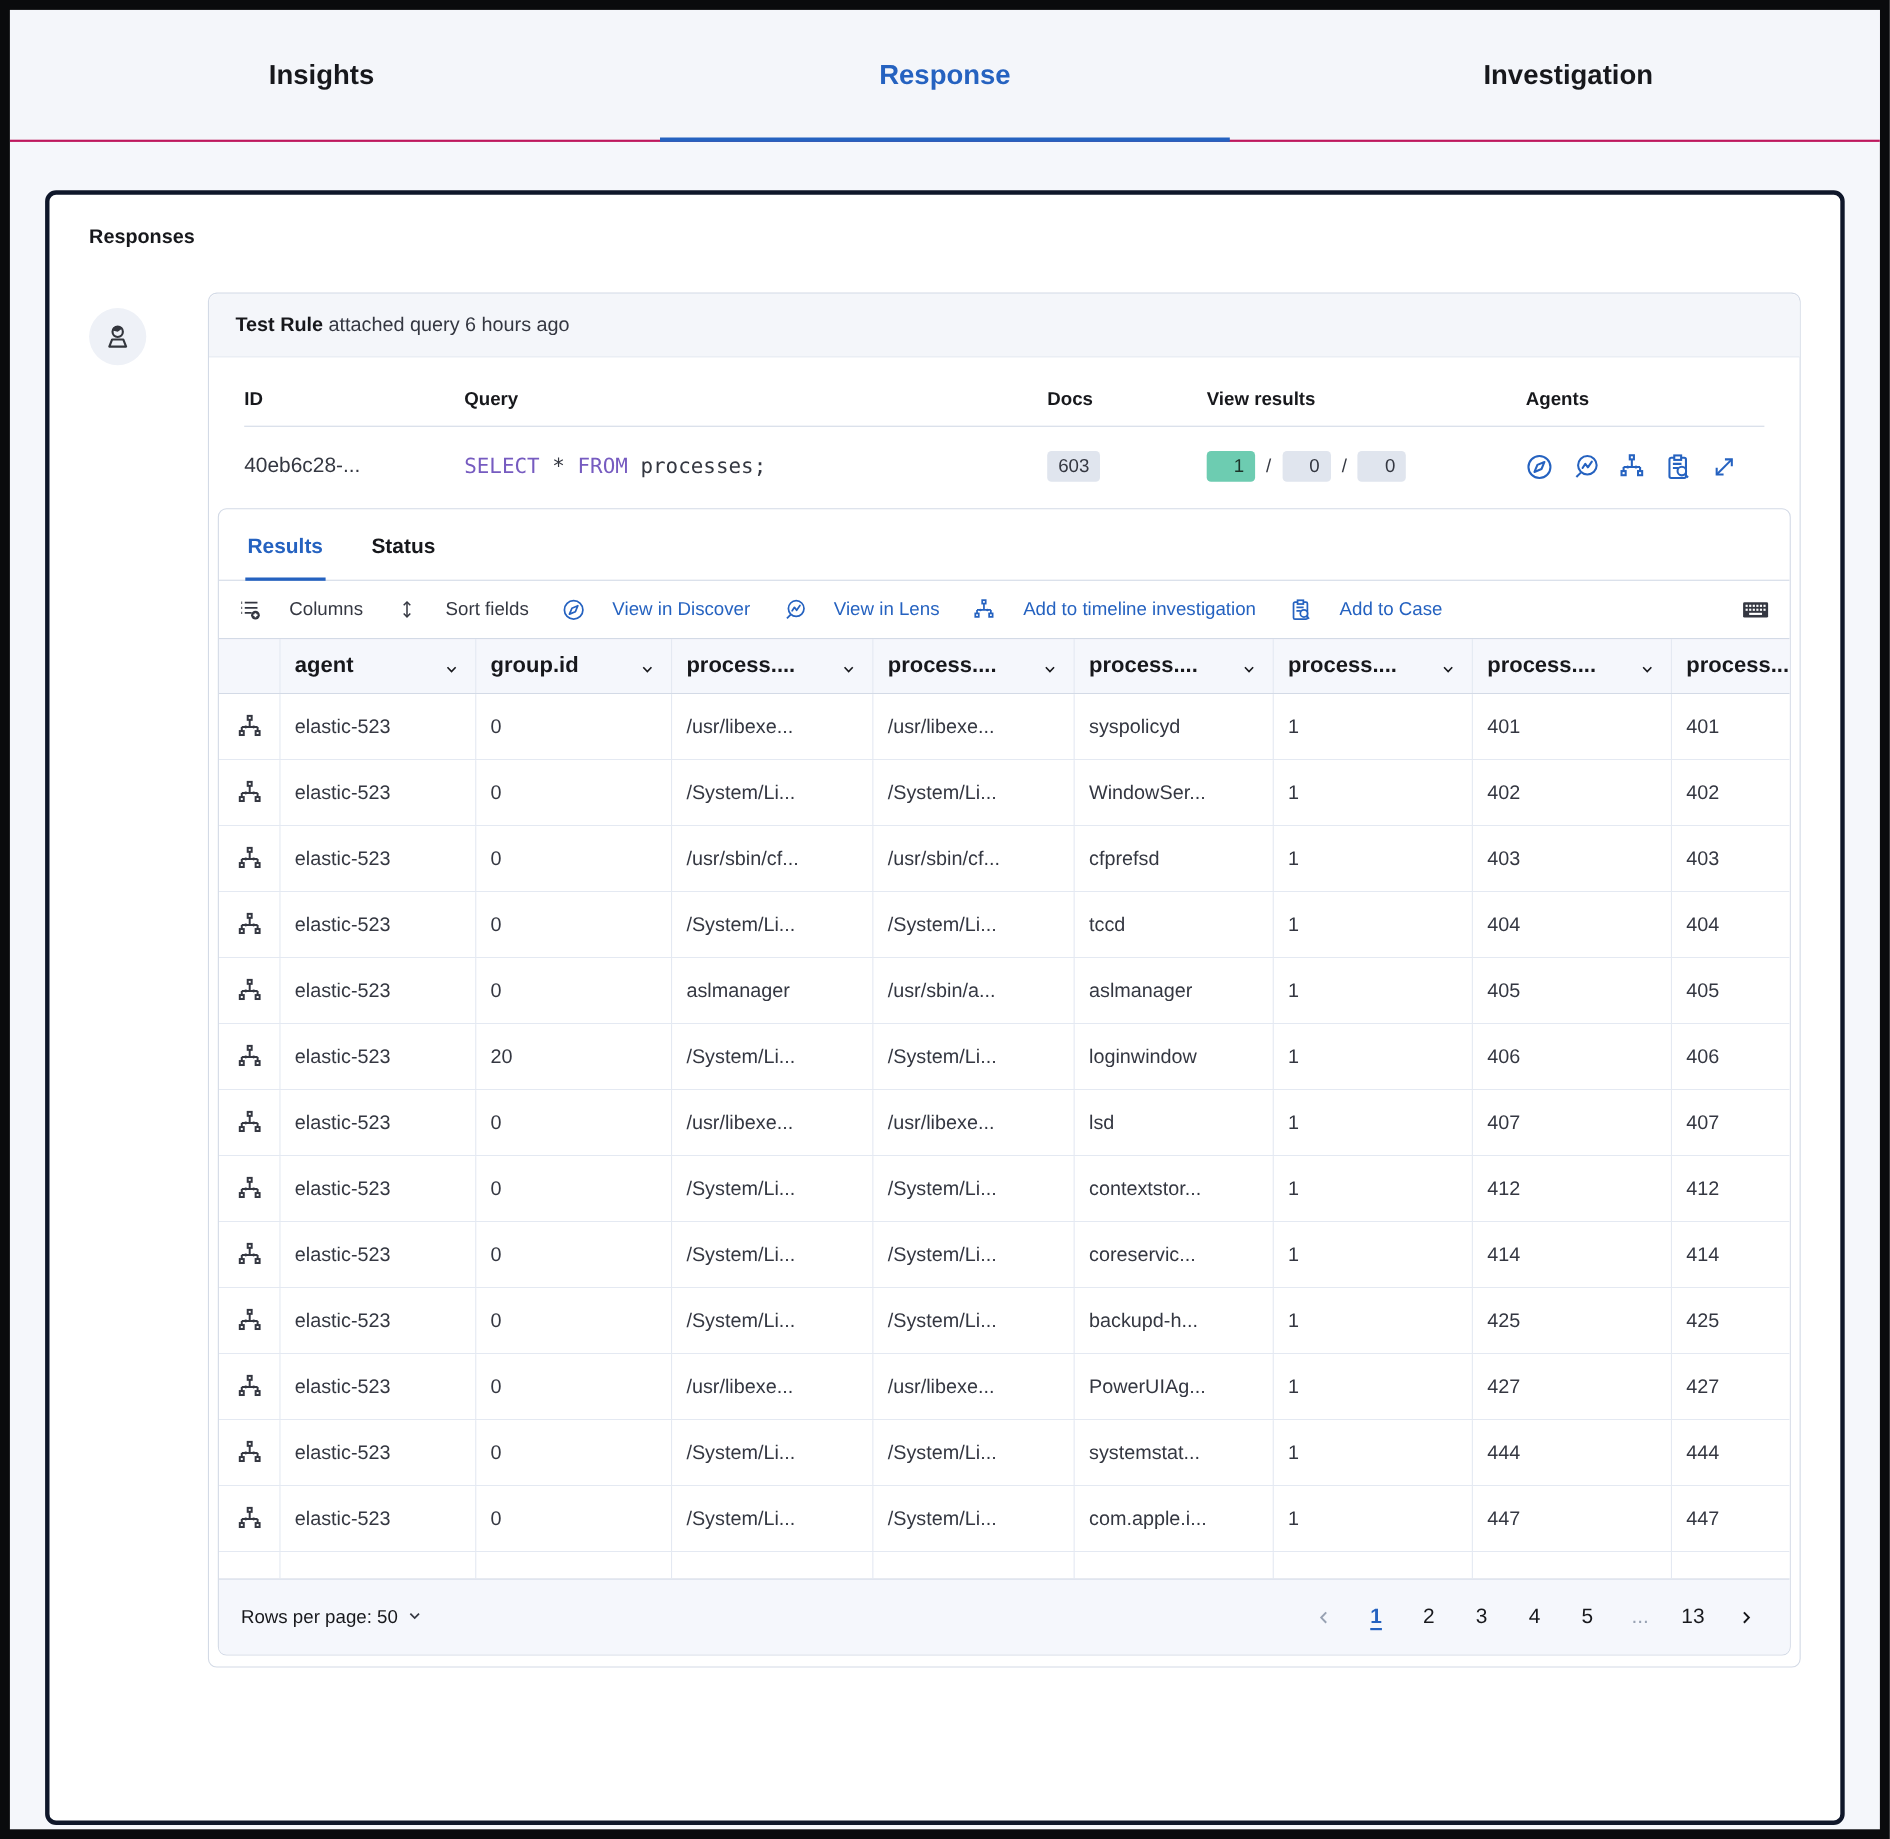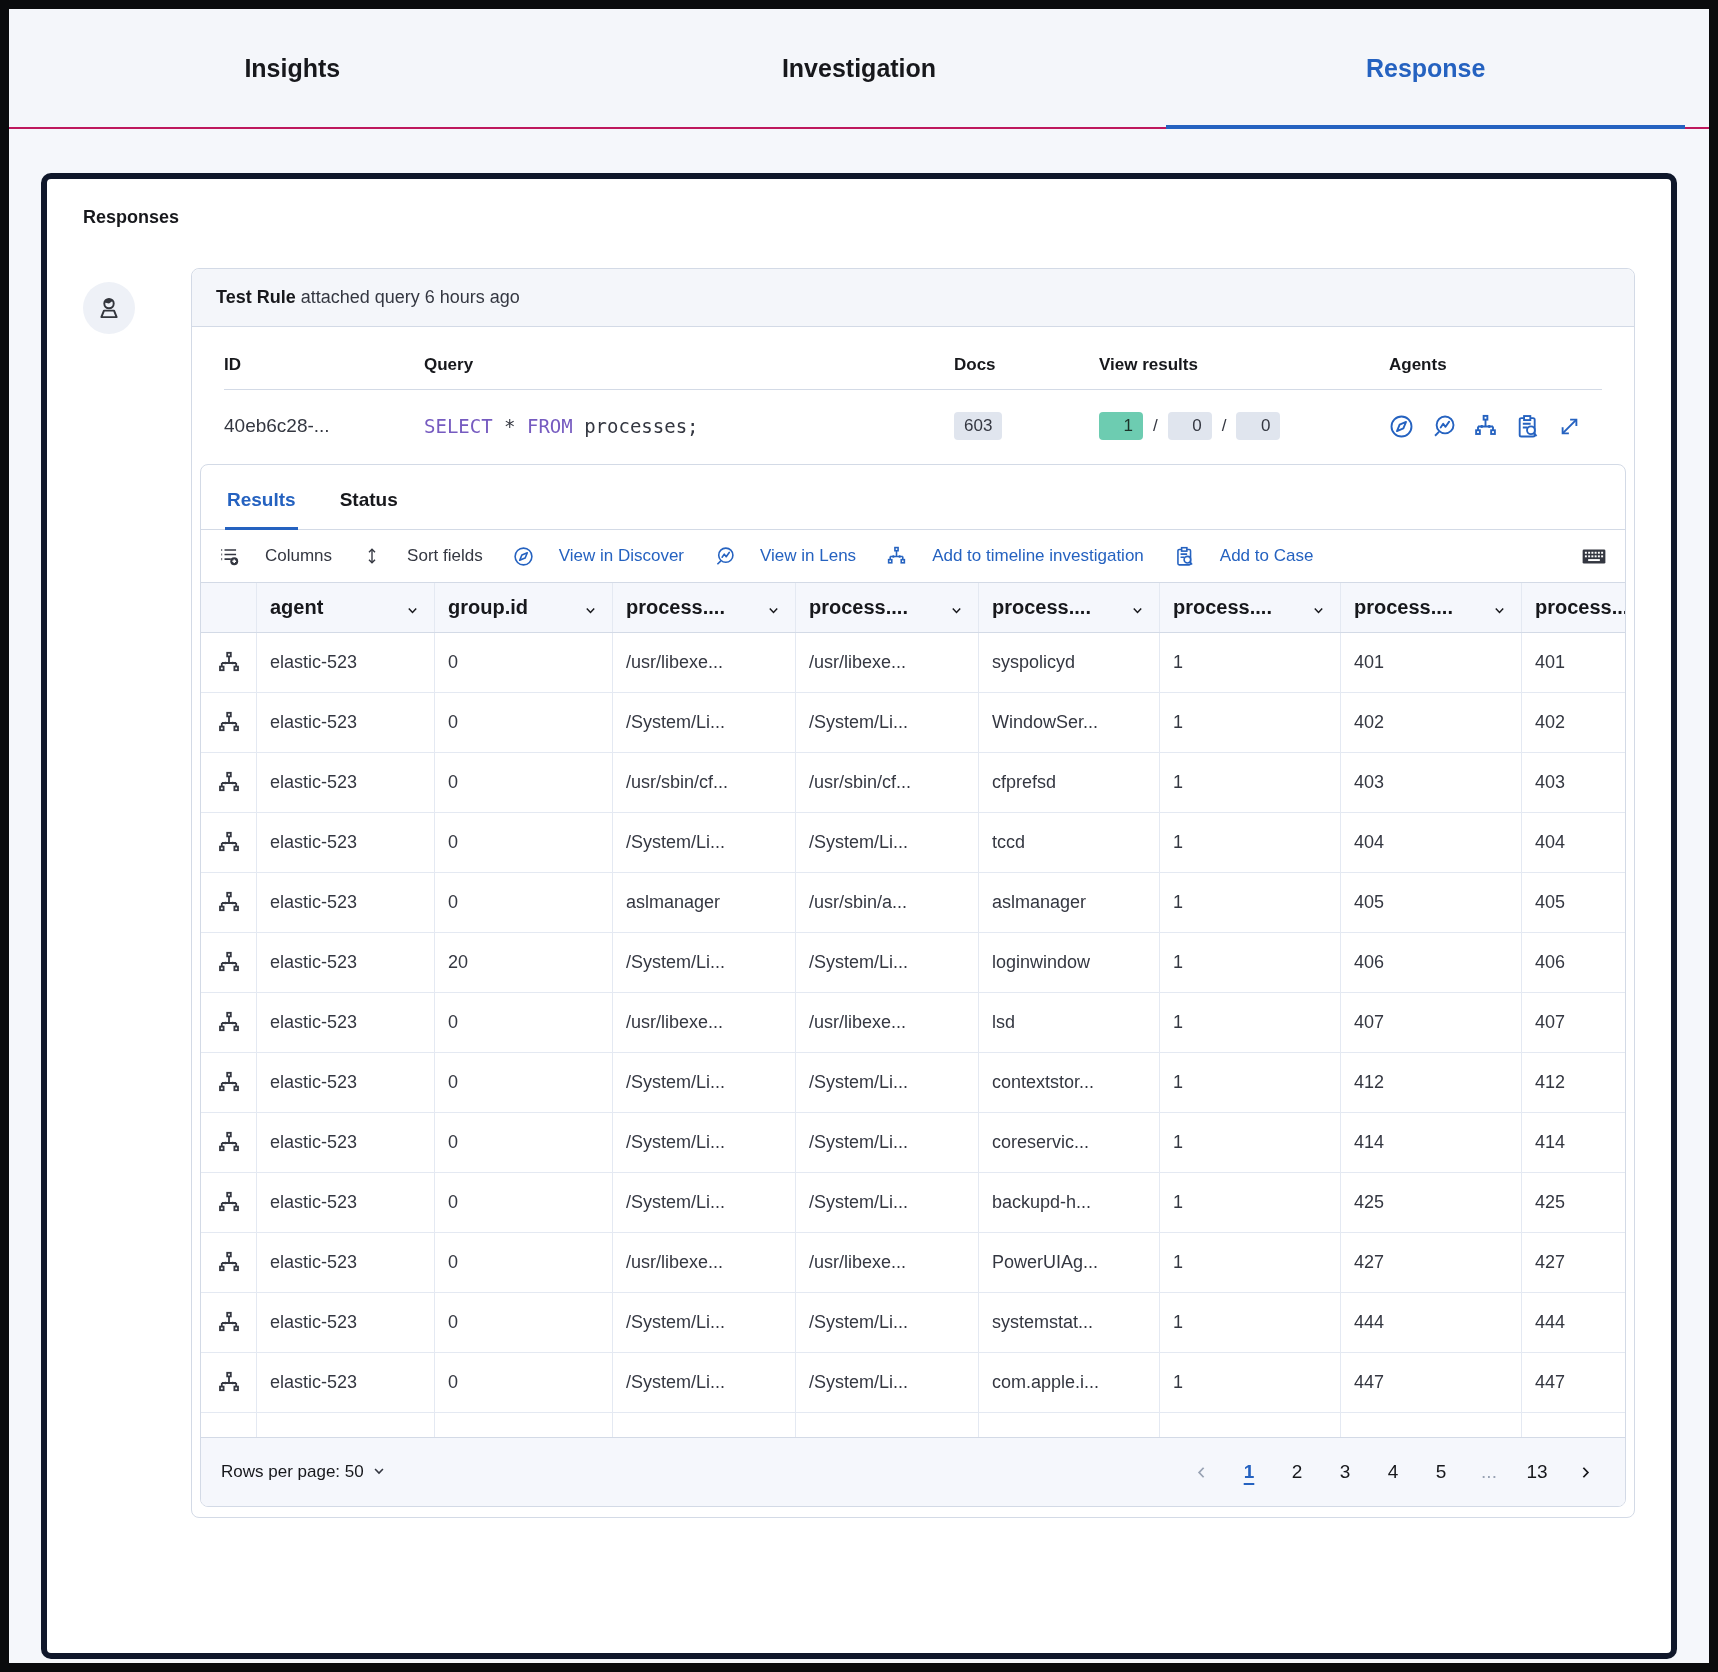--- a/index.html
+++ b/index.html
@@ -23,21 +23,21 @@
     font-family:"Liberation Sans","DejaVu Sans",sans-serif;
     color:var(--text);
   }
   
   .top-tabs{display:flex;height:120px;background:var(--band-bg);border-bottom:2px solid #be185d;}
   .top-tab{flex:1;display:flex;align-items:center;justify-content:center;
     font-size:25px;font-weight:bold;color:var(--text-strong);position:relative;cursor:pointer;}
   .top-tab.active{color:var(--blue);}
   .top-tab.active::after{content:"";position:absolute;left:24px;right:24px;bottom:-2px;height:4px;background:var(--blue);}
   
-  .card{margin:44px 32px 30px;background:#fff;border:6px solid #0f172a;border-radius:10px;
+  .card{margin:44px 32px 30px;background:#fff;border:4px solid #0f172a;border-radius:10px;
     padding:28px 36px 40px;height:1486px;}
   .card-title{font-size:18px;font-weight:bold;color:var(--text-strong);margin-bottom:40px;}
   .comment-row{display:flex;align-items:flex-start;}
   .avatar{width:52px;height:52px;border-radius:50%;background:#eef1f7;display:flex;align-items:center;justify-content:center;flex:none;margin-top:14px;}
   .comment-box{flex:1;margin-left:56px;border:1px solid var(--border-strong);border-radius:8px;background:#fff;}
   .comment-header{background:var(--band-bg);border-bottom:1px solid var(--border-strong);
     border-radius:8px 8px 0 0;padding:18px 24px;font-size:18px;color:var(--text);}
   .comment-header b{color:var(--text-strong);}
   
   .qtable{padding:6px 32px 0;}
@@ -92,22 +92,22 @@
   .page.ellipsis{color:var(--muted);cursor:default;}
   .page.nav{color:var(--text-strong);}
   .page.nav.disabled{color:var(--muted);cursor:default;}
   svg{display:block;}
 </style>
 </head>
 <body>
 
 <div class="top-tabs">
   <div class="top-tab">Insights</div>
+  <div class="top-tab active">Response</div>
   <div class="top-tab">Investigation</div>
-  <div class="top-tab active">Response</div>
 </div>
 
 <div class="card">
   <div class="card-title">Responses</div>
 
   <div class="comment-row">
     <div class="avatar">
       <span>
         <svg width="26" height="26" viewBox="0 0 16 16" fill="none" stroke="#33363d" stroke-width="1.2">
           <circle cx="8" cy="5.3" r="2.9"></circle>

